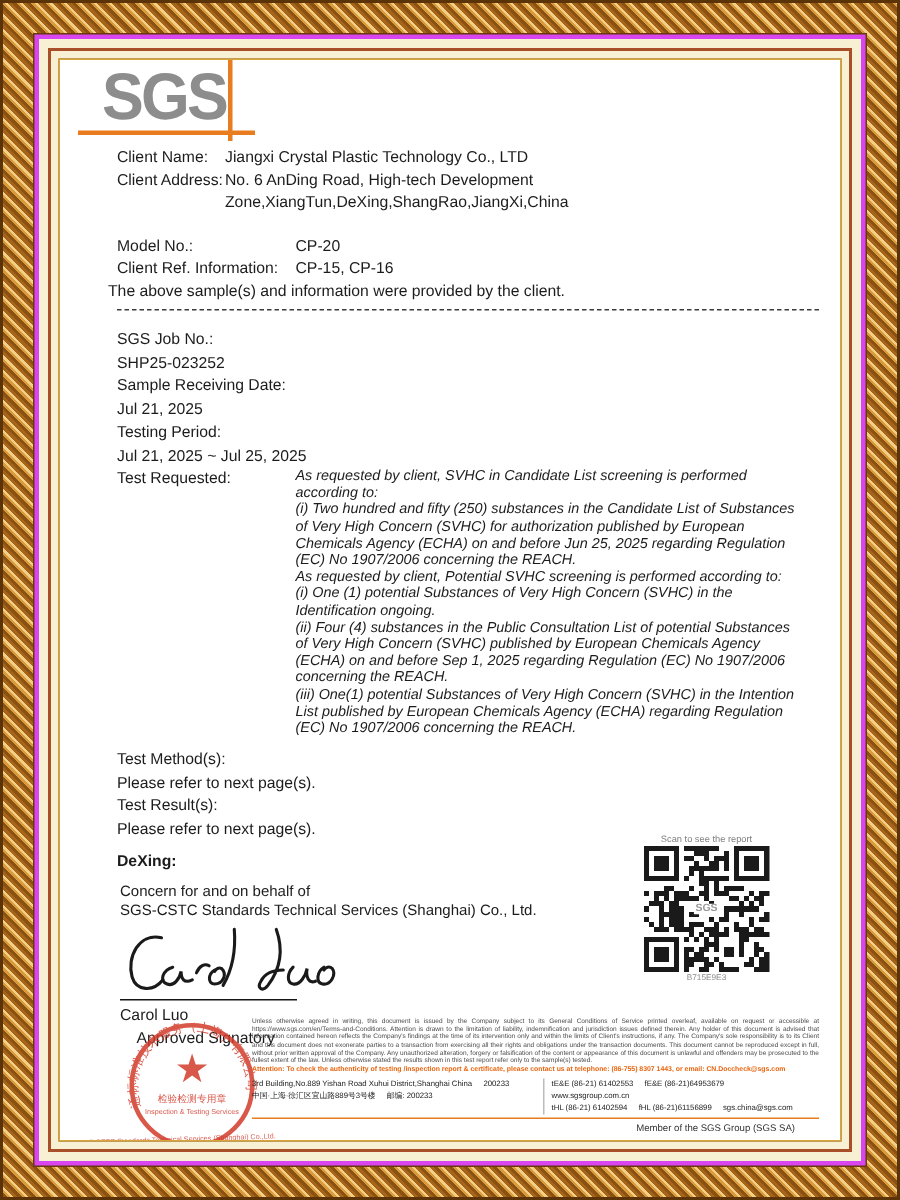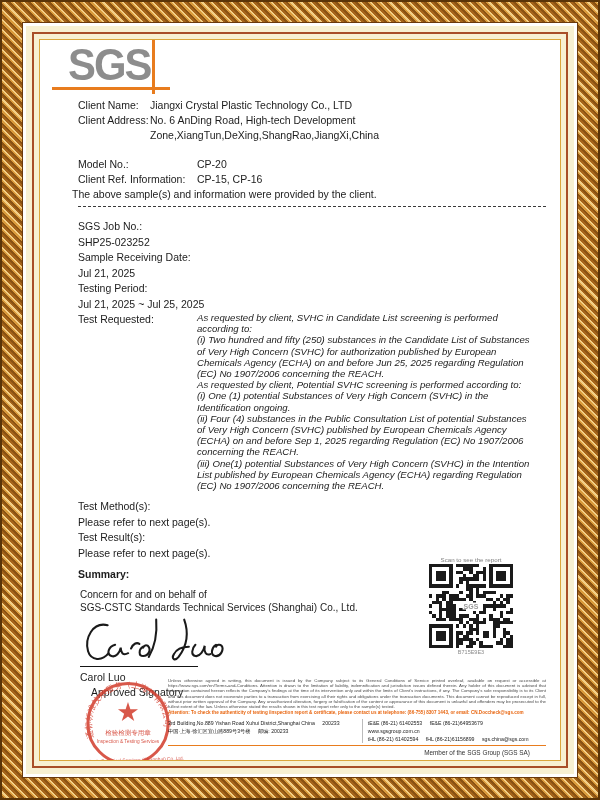--- a/index.html
+++ b/index.html
@@ -2,21 +2,21 @@
 <html><head>
 <meta charset="utf-8">
 <style>
   html,body{margin:0;padding:0;width:600px;height:800px;overflow:hidden;background:#fff;
     font-family:"Liberation Sans",sans-serif;}
   
   .f-outer{box-sizing:border-box;width:600px;height:800px;padding:2px;background:#5a3408;}
   .f-carve{box-sizing:border-box;height:100%;border:20px solid transparent;
     border-image:repeating-linear-gradient(45deg,#8a5212 0 2px,#d99a3c 2px 3.5px,#f3cf86 3.5px 5px,#a5641a 5px 7px) 20 round;}
   .f-edge{box-sizing:border-box;height:100%;border:1px solid #6b3a0c;}
-  .f-band{box-sizing:border-box;height:100%;border:3px solid #ffffff;}
+  .f-band{box-sizing:border-box;height:100%;border:3px solid #d946ef;}
   .f-mat{box-sizing:border-box;height:100%;border:6px solid #f7f0d2;}
   .f-line1{box-sizing:border-box;height:100%;border:2px solid #a84e28;}
   .f-mat2{box-sizing:border-box;height:100%;border:5px solid #f7f0d2;}
   .f-line2{box-sizing:border-box;height:100%;border:1px solid #daa63c;}
   .paper{box-sizing:border-box;height:100%;background:#fff;position:relative;overflow:hidden;color:#1c1c1c;}
   
   .logo{position:relative;height:52px;margin-top:6px;}
   .logo-text{position:absolute;left:28px;top:-6px;font-size:44px;font-weight:bold;color:#8d8d8d;
     letter-spacing:-2px;transform:scaleX(.95);transform-origin:left;}
   .logo-hline{position:absolute;left:12px;top:41px;width:118px;height:2.5px;background:#e87c1e;}
@@ -149,21 +149,21 @@
           <div class="gap8"></div>
           <div class="row j">
             <span class="lbl w120">Test Method(s):</span>
             <span class="val">Please refer to next page(s).</span>
           </div>
           <div class="row j">
             <span class="lbl w120">Test Result(s):</span>
             <span class="val">Please refer to next page(s).</span>
           </div>
 
-          <div class="summary-h">Summary:</div>
+          <div class="summary-h">DeXing:</div>
           <div class="signed">
             <div>Concern for and on behalf of</div>
             <div>SGS-CSTC Standards Technical Services (Shanghai) Co., Ltd.</div>
           </div>
           <div class="sig-area">
             <svg class="sig-svg" width="170" height="56" viewBox="0 0 170 60">
               <g fill="none" stroke="#1a1a1a" stroke-width="2.2" stroke-linecap="round">
                 <path d="M30 12 C 14 8, 5 26, 9 40 C 12 50, 24 51, 31 42"></path>
                 <path d="M38 33 c -7 2, -10 10, -4 12 c 5 2, 9 -4, 10 -9 c 0 5, 2 9, 8 6"></path>
                 <path d="M55 37 c 2 -5, 6 -7, 9 -5"></path>

